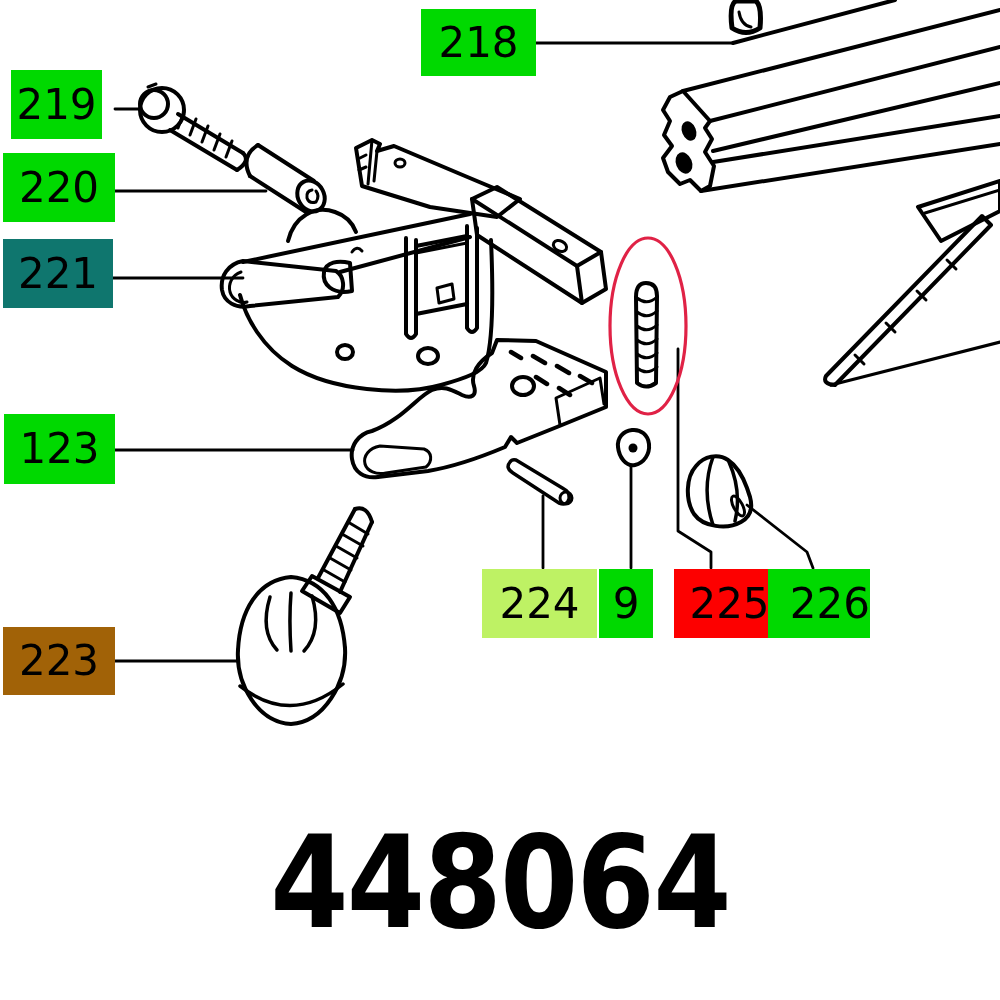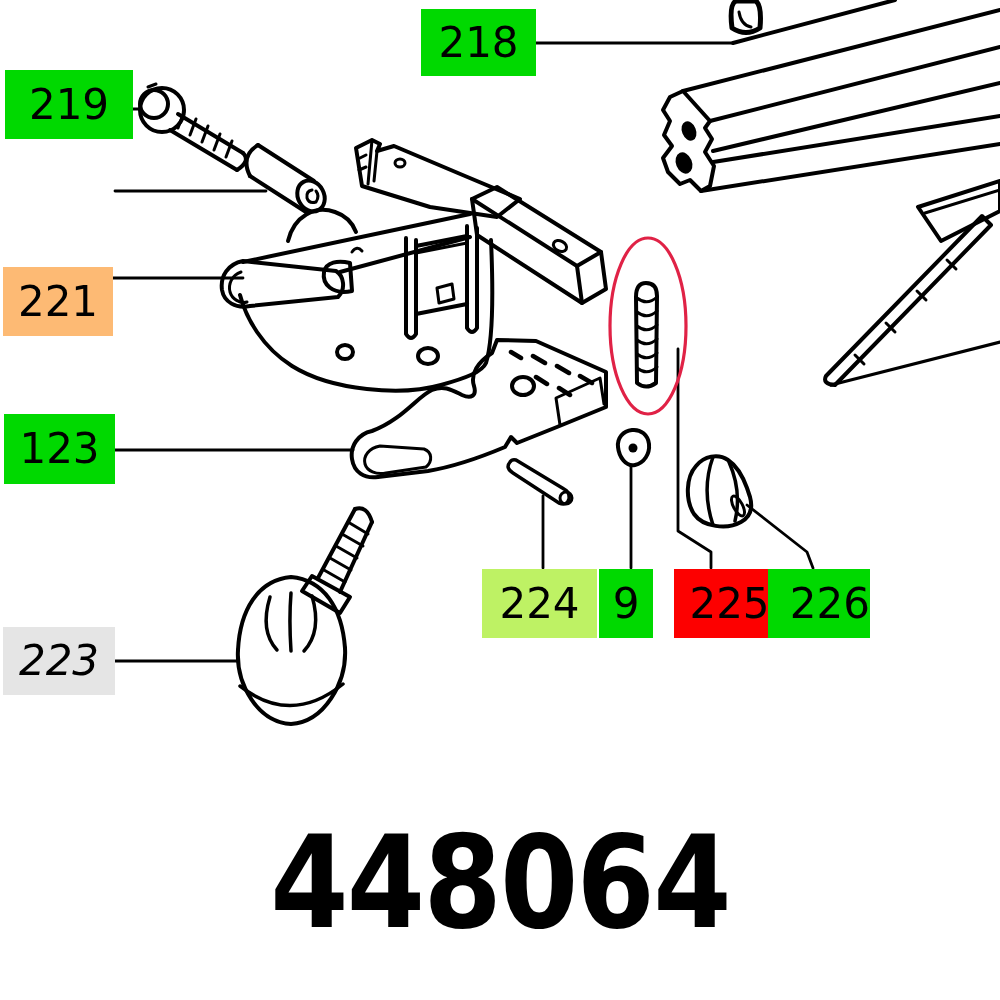--- a/index.html
+++ b/index.html
@@ -6,21 +6,21 @@
   .stage{
     position:relative;width:1000px;height:1000px;background:#ffffff;overflow:hidden;
     font-family:"DejaVu Sans","Liberation Sans",sans-serif;
   }
   .stage svg{position:absolute;left:0;top:0;}
   .callout{
     position:absolute;display:flex;align-items:center;justify-content:center;
     font-size:42px;line-height:1;color:#000;cursor:pointer;user-select:none;
   }
   .c218{left:421px;top:9px;width:115px;height:67px}
-  .c219{left:5px;top:70px;width:128px;height:69px}
+  .c219{left:11px;top:70px;width:91px;height:69px}
   .c220{left:3px;top:153px;width:112px;height:69px}
   .c221{left:3px;top:239px;width:110px;height:69px}
   .c222{left:4px;top:414px;width:111px;height:70px}
   .c223{left:3px;top:627px;width:112px;height:68px}
   .c224{left:482px;top:569px;width:115px;height:69px}
   .c9{left:599px;top:569px;width:54px;height:69px}
   .c225{left:656px;top:569px;width:111px;height:69px}
   .c226{left:768px;top:569px;width:102px;height:69px}
   .partnum{
     position:absolute;top:818px;left:0;width:100%;height:130px;
@@ -182,27 +182,30 @@
       <ellipse cx="738" cy="506" rx="4.5" ry="11" transform="rotate(-28 738 506)" stroke-width="3"></ellipse>
     </g>
   </svg>
 
   <div class="callout c218" style="background: rgb(0, 217, 0);">
       <span>218</span>
     </div>
   <div class="callout c219" style="background: rgb(0, 217, 0);">
       <span>219</span>
     </div>
-  <div class="callout c221" style="background: #fdba74; margin-top: 28px;">
+  <div class="callout c220" style="background: rgb(0, 217, 0);">
+      <span>220</span>
+    </div>
+  <div class="callout c221" style="background: #0f766e;">
       <span>221</span>
     </div>
   <div class="callout c222" style="background: rgb(0, 217, 0);">
       <span>123</span>
     </div>
-  <div class="callout c223" style="background: #e5e5e5; font-style: italic;">
+  <div class="callout c223" style="background: #a16207;">
       <span>223</span>
     </div>
   <div class="callout c224" style="background: #bef264;">
       <span>224</span>
     </div>
   <div class="callout c9" style="background: rgb(0, 217, 0);">
       <span>9</span>
     </div>
   <div class="callout c225" style="background: rgb(253, 0, 0); margin-left: 18px;">
       <span>225</span>

